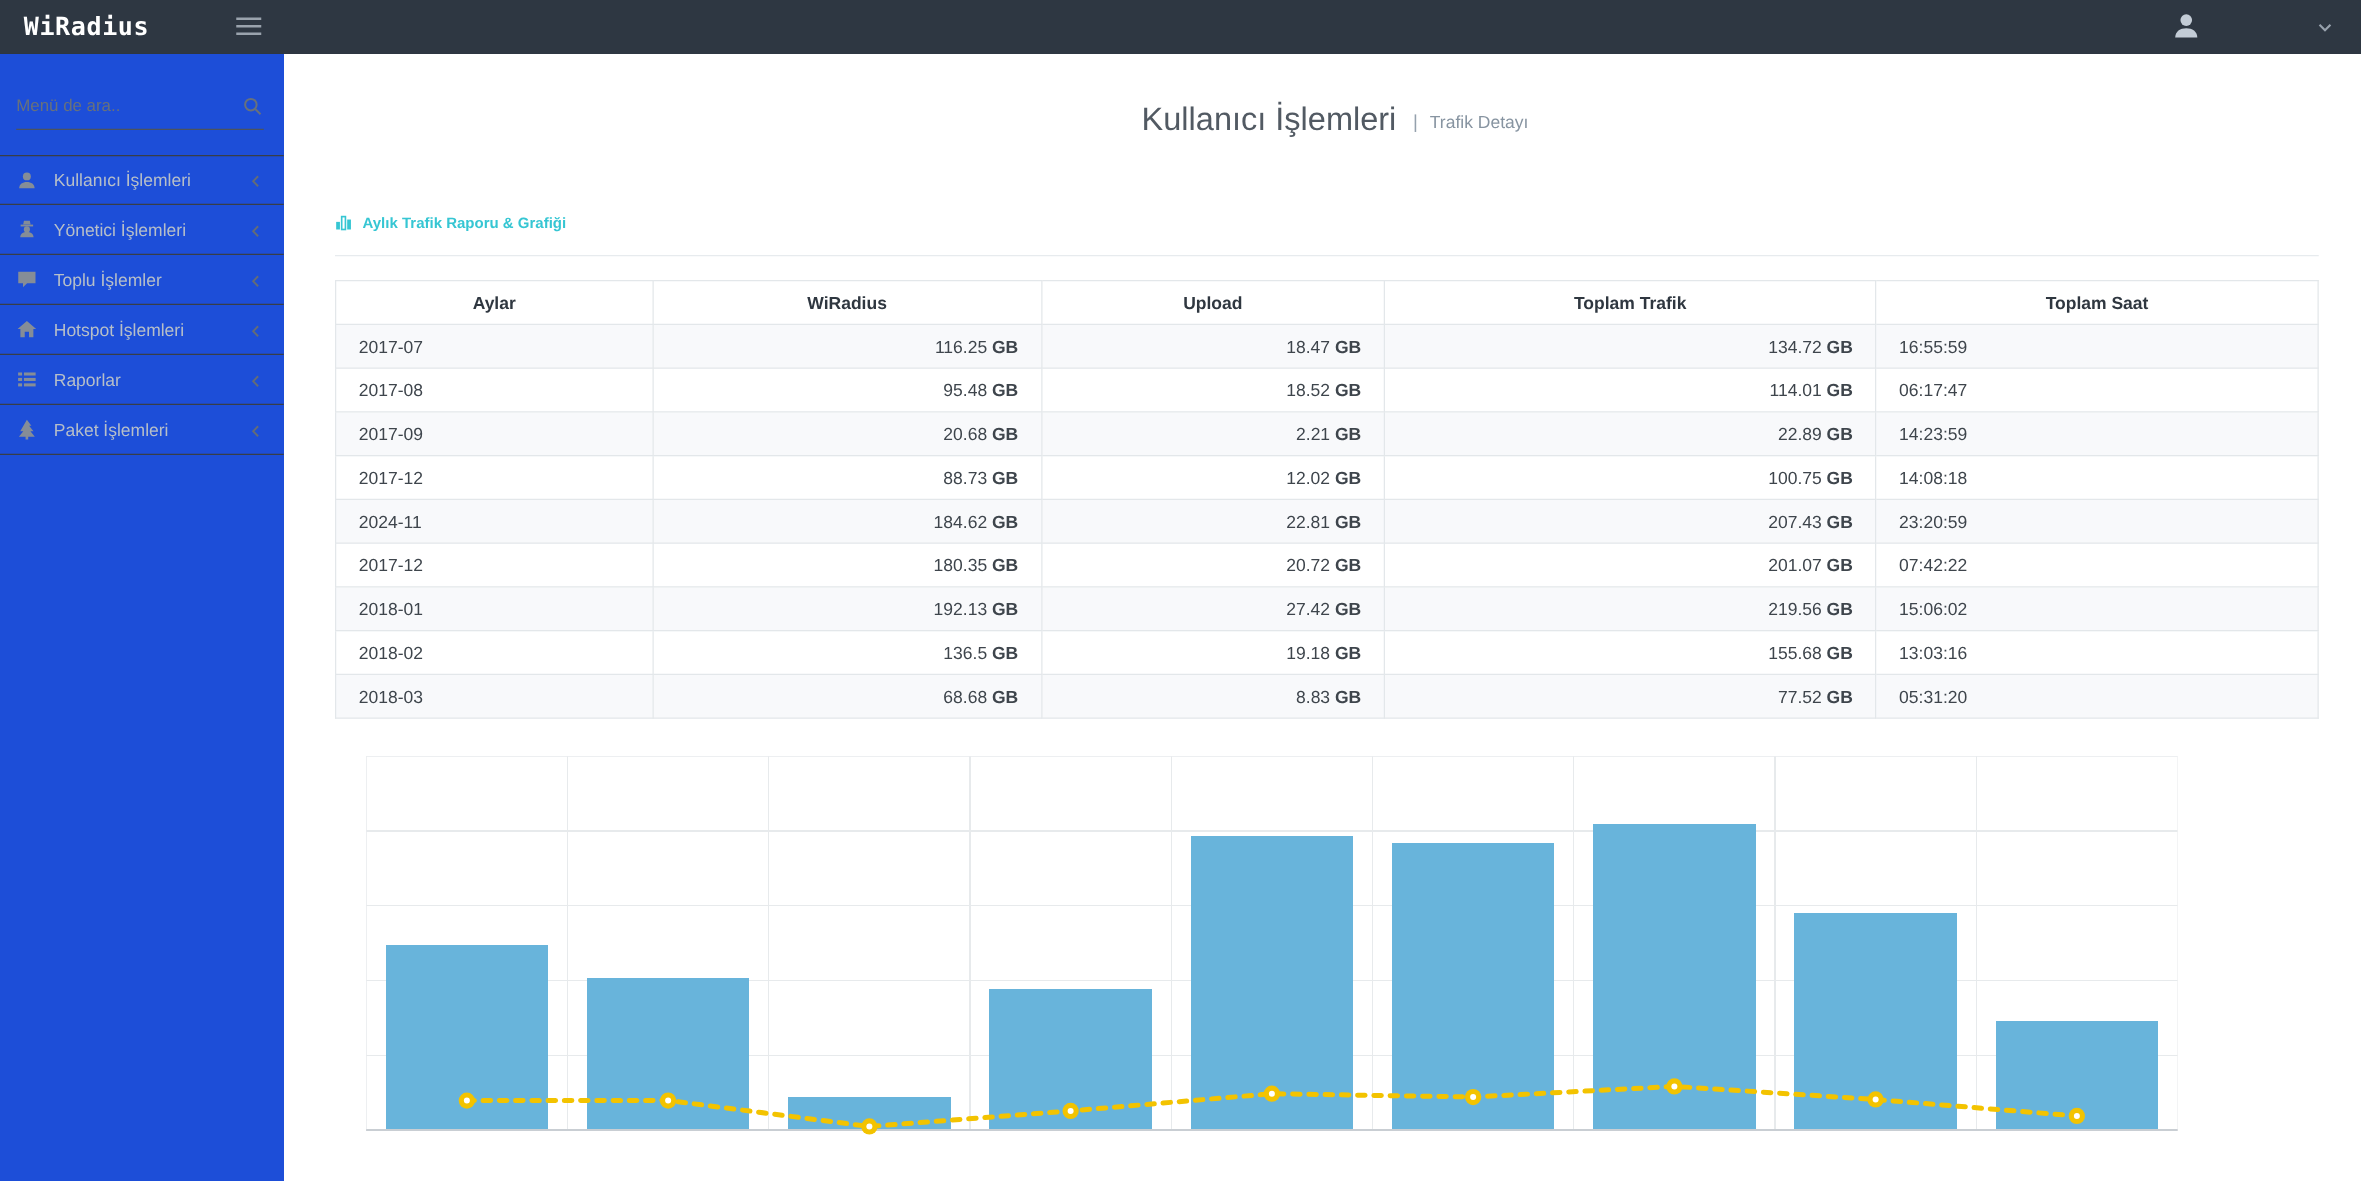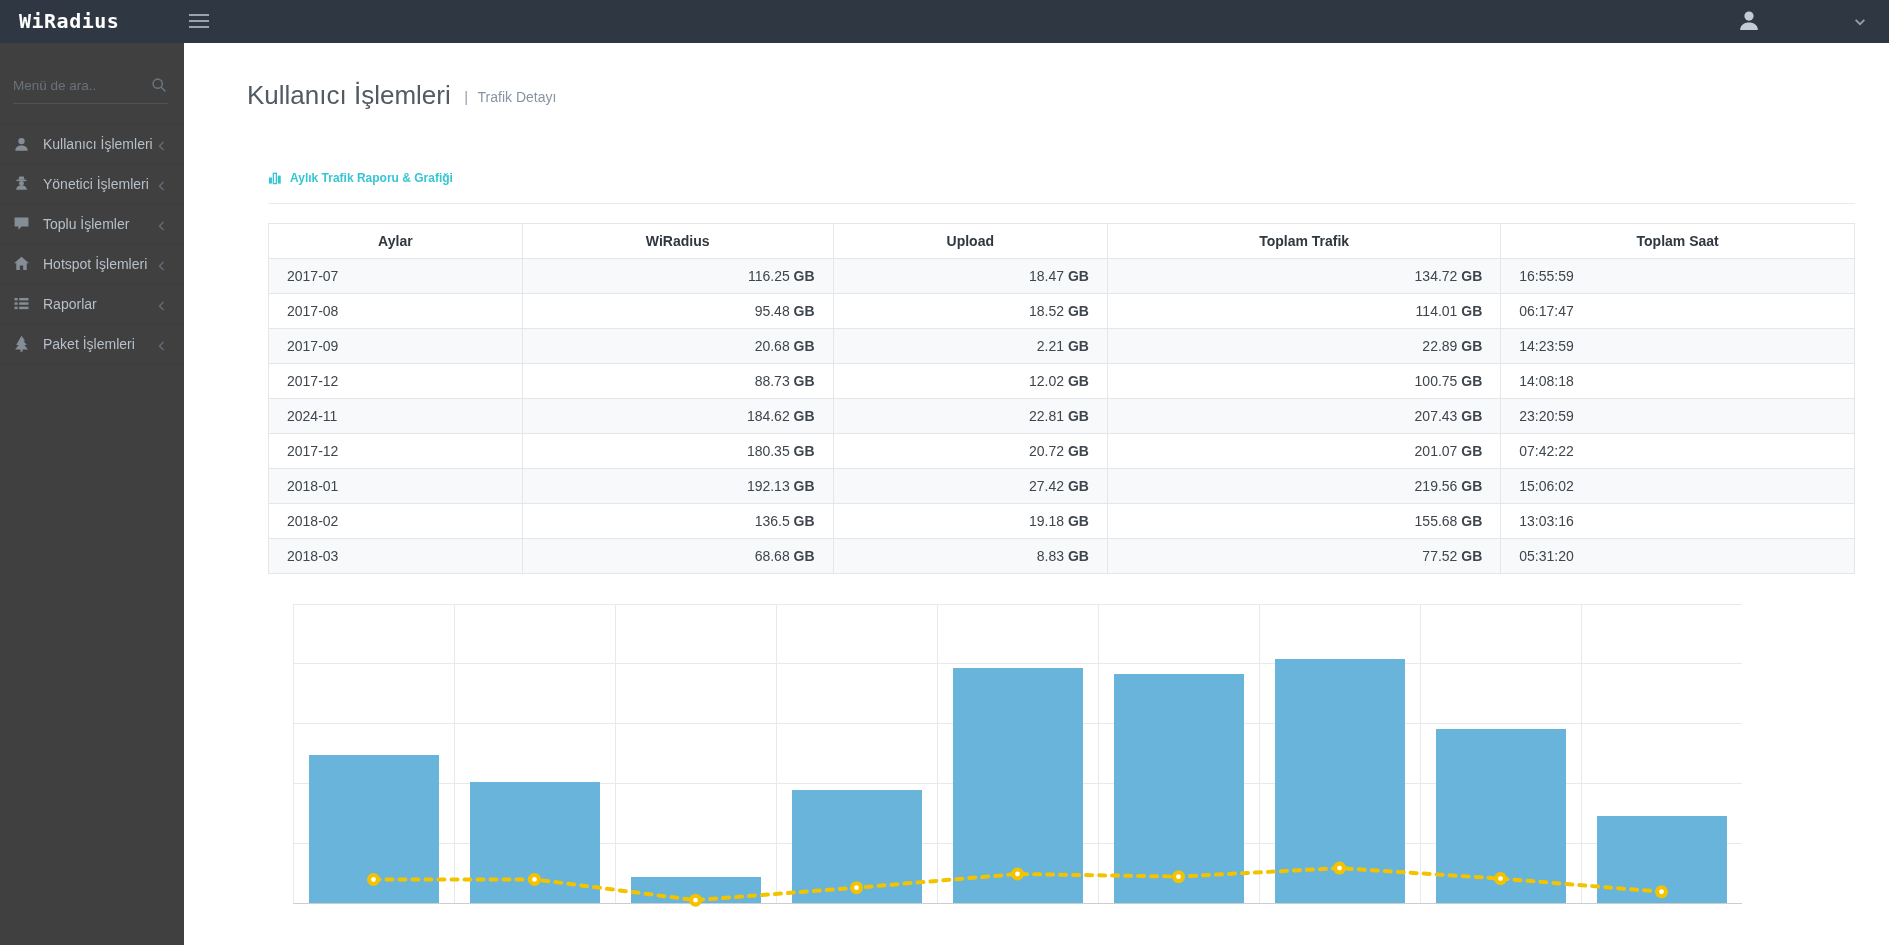--- a/index.html
+++ b/index.html
@@ -11,42 +11,42 @@
             background:#2e3742; z-index:20; }
   .logo { position:absolute; left:19px; top:0; line-height:43px; color:#ffffff;
           font-family:"DejaVu Sans Mono", monospace; font-weight:bold;
           font-size:20px; letter-spacing:.5px; }
   .hamburger { position:absolute; left:189px; top:14px; width:20px; cursor:pointer; }
   .hamburger i { display:block; height:2px; background:#9aa3ad; margin-bottom:4px; }
   .nav-user { position:absolute; right:128px; top:9px; width:24px; height:24px; cursor:pointer; }
   .nav-caret { position:absolute; right:22px; top:15px; width:14px; height:14px; cursor:pointer; }
 
   
-  .sidebar { position:fixed; top:43px; left:0; bottom:0; width:184px;
-             background:#404040; z-index:10; }
+  .sidebar { position:fixed; top:43px; left:0; bottom:0; width:227px;
+             background:#1d4ed8; z-index:10; }
   .search-box { margin:33px 16px 20px 13px; position:relative;
                 border-bottom:1px solid #4c535d; padding-bottom:9px; }
   .search-box input { background:transparent; border:none; outline:none;
                       width:165px; font-size:13.5px; color:#aab2bb;
                       font-family:"Liberation Sans", sans-serif; }
   .search-box input::placeholder { color:#68717c; }
   .search-icon { position:absolute; right:1px; top:1px; width:16px; height:16px; }
   .menu { list-style:none; }
   .menu-item { height:40px; display:flex; align-items:center;
                padding:0 16px 0 13px; cursor:pointer;
                border-bottom:1px solid #383e47; }
   .menu-item:first-child { border-top:1px solid #383e47; }
   .menu-item .mi-icon { width:17px; height:17px; margin-right:13px; flex:none; }
   .menu-item .mi-icon svg { fill:#858d97; }
   .menu-item .mi-label { flex:1; color:#b7bfc8; font-size:14px; }
   .menu-item .mi-chev { width:12px; height:12px; flex:none; }
 
   
   .main { position:absolute; left:227px; top:43px; right:0; }
-  .page-head { padding:37px 0 0 20px; }
+  .page-head { padding:37px 0 0 20px;text-align:center; }
   .page-title { display:inline; font-size:26px; font-weight:400; color:#525a63; }
   .page-sep   { color:#95a1ad; font-size:15px; margin-left:9px; vertical-align:2px; }
   .page-sub   { color:#8794a1; font-size:14px; margin-left:5px; vertical-align:2px; }
 
   .portlet { margin:59px 34px 0 41px; }
   .section-link { display:inline-flex; align-items:center; gap:7px;
                   color:#36c6d3; font-size:12px; font-weight:bold; cursor:pointer;
                   text-decoration:none; }
   .section-link svg { fill:#36c6d3; }
   .rule { border:none; border-top:1px solid #e7ebee; margin:14px 0 19px 0; }

